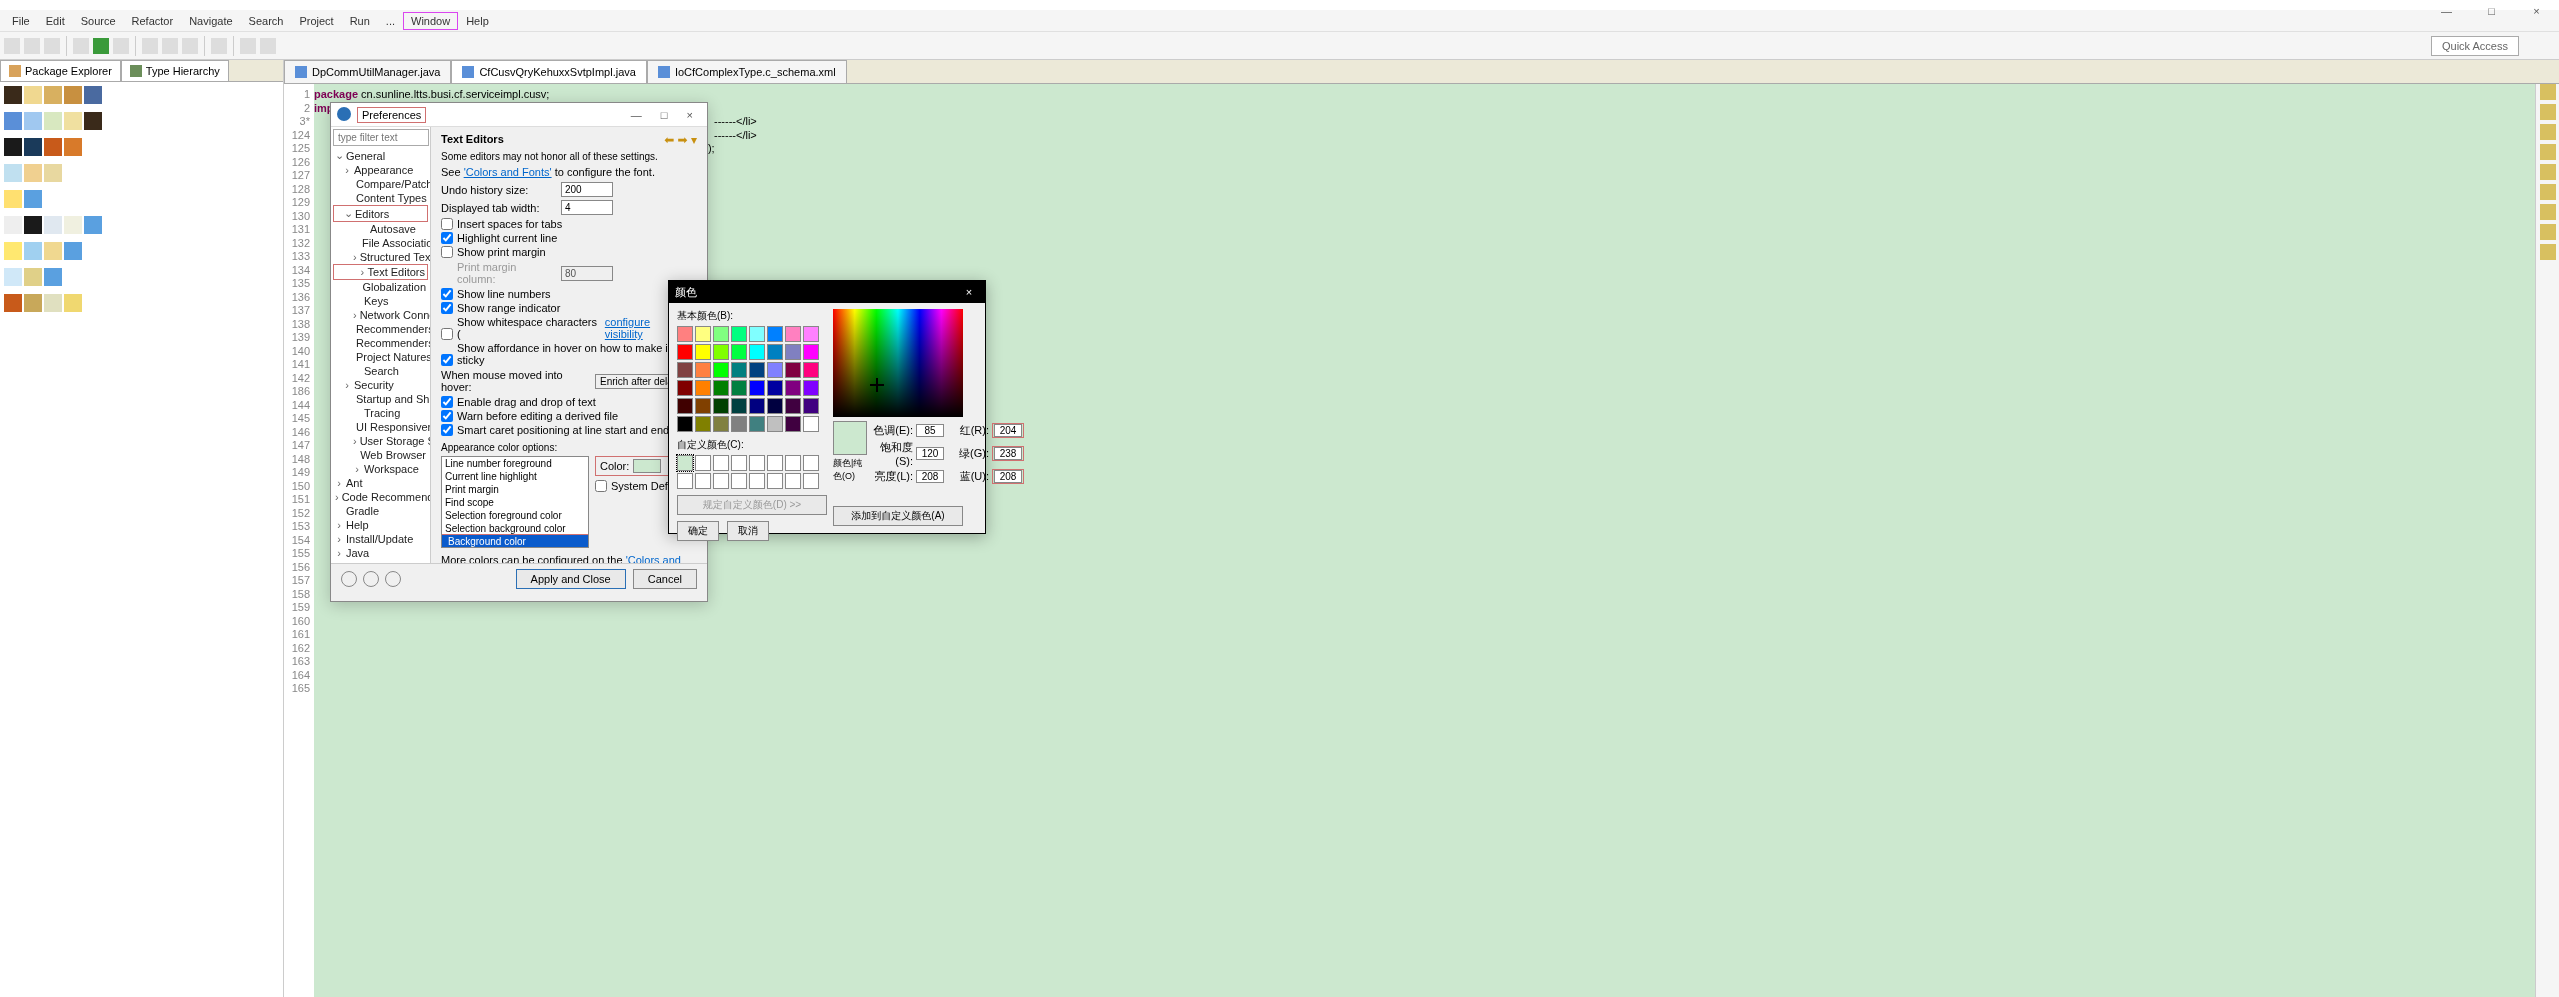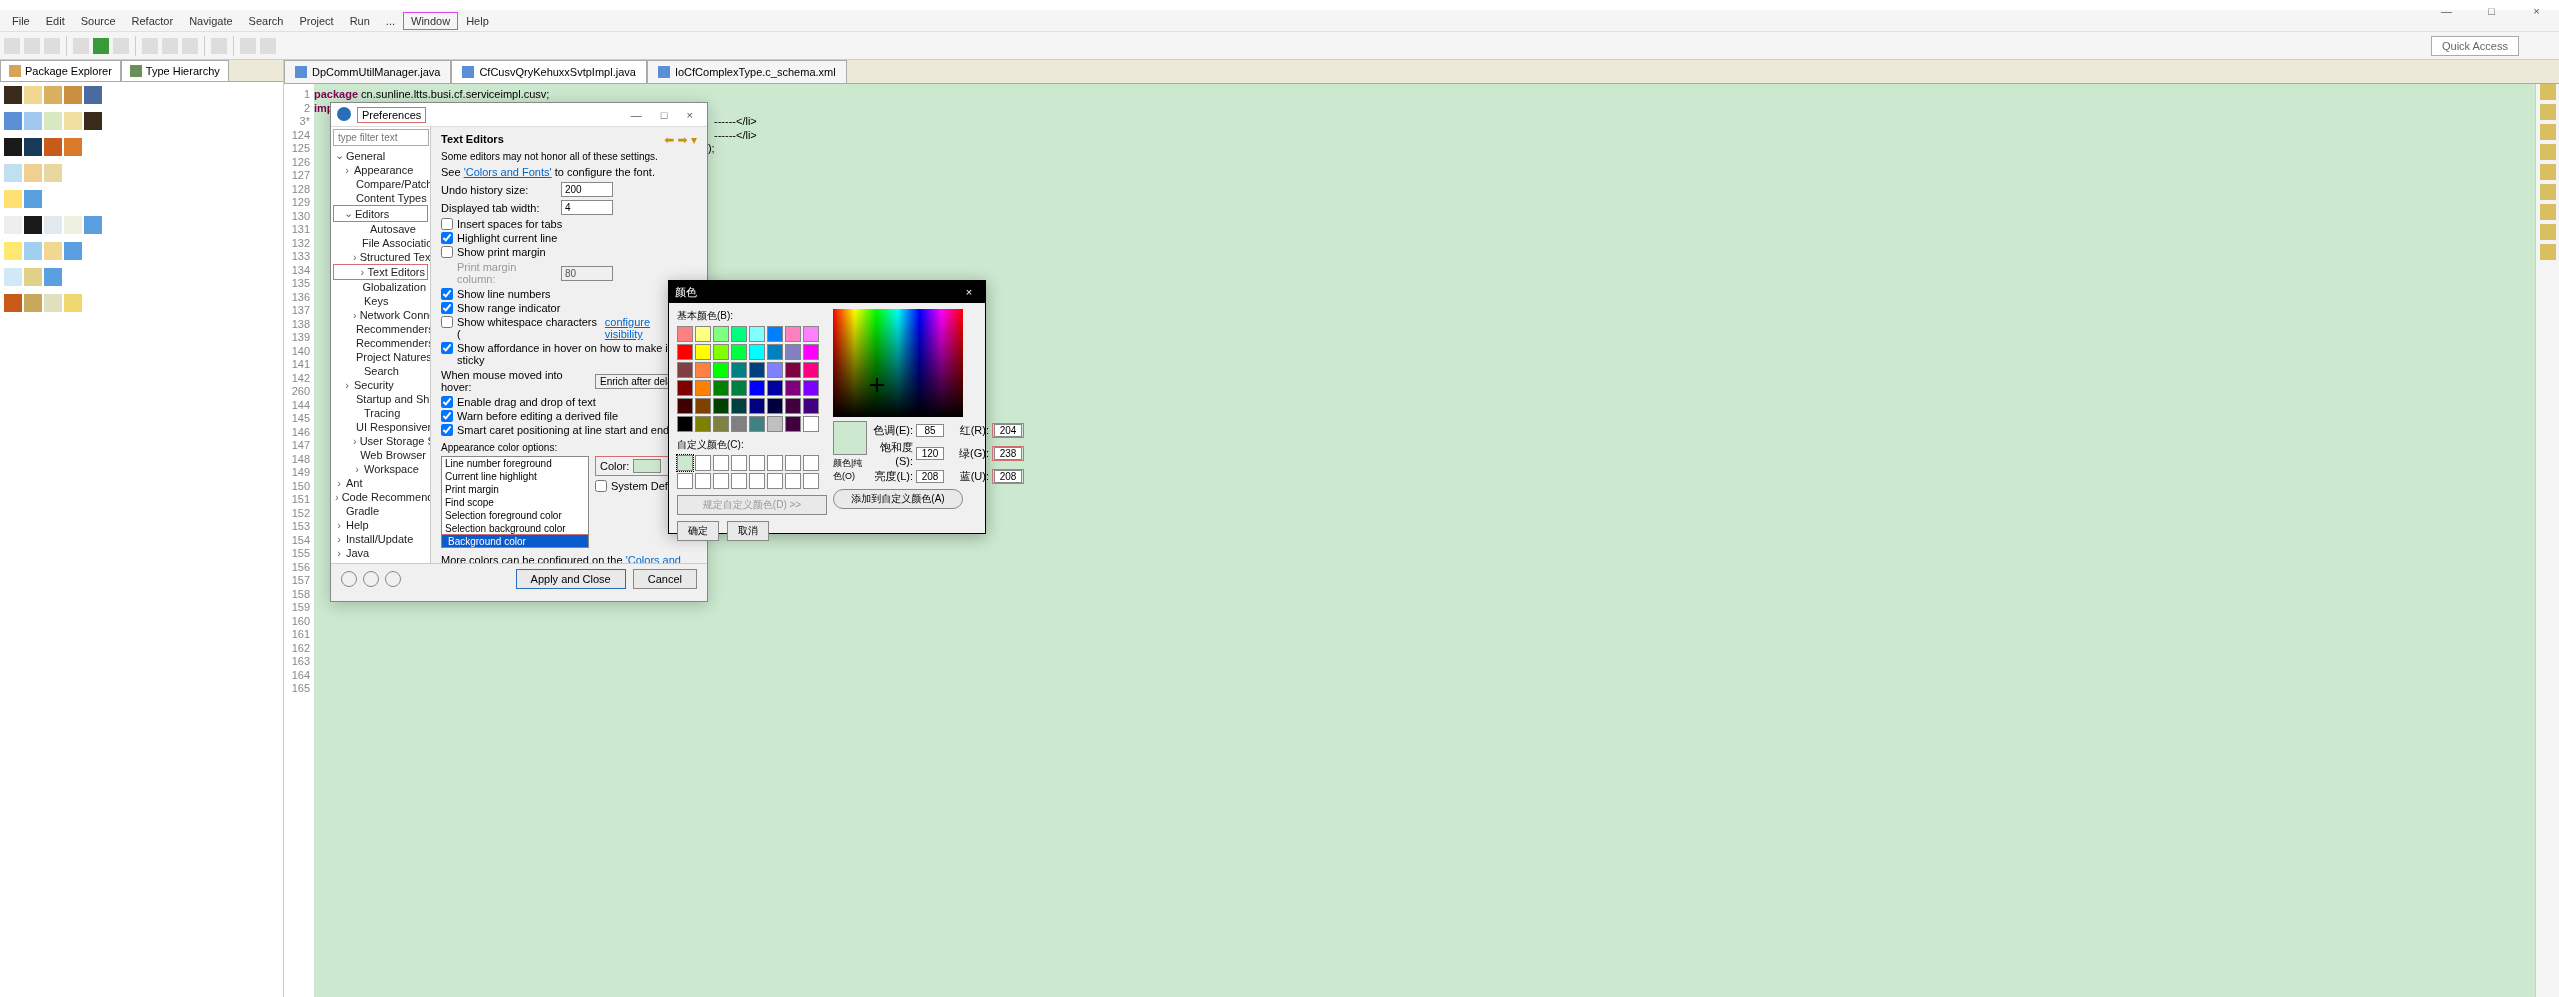--- a/index.html
+++ b/index.html
@@ -66,21 +66,21 @@
 .pref-right { flex:1; padding:6px 10px; overflow:hidden; }
 .pref-right h3 { font-size:11px; font-weight:bold; margin-bottom:6px; }
 .pref-nav { float:right; font-size:12px; color:#c89010; }
 .pref-right p { font-size:10px; margin:4px 0; }
 .pref-right a { color:#0066cc; text-decoration:underline; }
 .fld { display:flex; align-items:center; margin:3px 0; font-size:10px; gap:6px; }
 .fld label { width:114px; }
 .fld .disabled { color:#999; }
 .fld input[type=text]{ width:52px; border:1px solid #888; padding:1px 3px; font-size:10px; }
 .fld select{ width:110px; border:1px solid #888; font-size:10px; }
-.chk { display:flex; align-items:flex-start; gap:4px; margin:2px 0; font-size:10px; }
+.chk { display:flex; align-items:flex-end; gap:4px; margin:2px 0; font-size:10px; }
 .chk input { width:12px; height:12px; }
 .app-opts { margin-top:6px; }
 .opts-list { border:1px solid #888; background:#fff; height:92px; width:148px; overflow:hidden; float:left; }
 .opts-list div { padding:1px 3px; font-size:10px; white-space:nowrap; }
 .opts-list div.sel { background:#0a5bcc; color:#fff; }
 .color-side { float:left; margin-left:6px; }
 .color-side .cl { display:flex; align-items:center; gap:4px; font-size:10px; border:1px solid #d07070; padding:2px 4px; }
 .color-side .swatch { width:28px; height:14px; background:#cce8cf; border:1px solid #888; }
 .more { clear:both; padding-top:6px; font-size:10px; }
 .pref-foot { height:30px; border-top:1px solid #ccc; display:flex; align-items:center; padding:0 10px; gap:6px; }
@@ -108,21 +108,21 @@
 .spectrum .sp { width:130px; height:108px; background:linear-gradient(to bottom, rgba(0,0,0,0) 0%, #000 100%), linear-gradient(to right,#f00,#ff0,#0f0,#0ff,#00f,#f0f,#f00); position:relative; }
 .spectrum .cross { position:absolute; left:40px; top:72px; width:8px; height:8px; }
 .spectrum .cross:before,.spectrum .cross:after{content:"";position:absolute;background:#000;}
 .spectrum .cross:before{left:3px;top:-3px;width:2px;height:14px;}
 .spectrum .cross:after{top:3px;left:-3px;height:2px;width:14px;}
 .hsv { margin-top:4px; font-size:10px; }
 .hsv .r { display:flex; align-items:center; gap:3px; margin:2px 0; }
 .hsv .r label { width:42px; text-align:right; }
 .hsv input { width:28px; border:1px solid #888; font-size:10px; padding:0 2px; text-align:center; }
 .hsv .r .boxed { border:1px solid #d07070; padding:0 1px; }
-.hsv .addbtn { width:100%; margin-top:3px;border-radius:10px; }
+.hsv .addbtn { width:100%; margin-top:20px; }
 .prev { width:34px; height:34px; background:#cce8cf; border:1px solid #888; display:inline-block; }
 </style>
 </head>
 <body>
 
 <div class="winbar">
   <div class="wincontrols">
     <span>—</span>
     <span>□</span>
     <span>×</span>
@@ -265,21 +265,21 @@
         <div>133</div>
         <div>134</div>
         <div>135</div>
         <div>136</div>
         <div>137</div>
         <div>138</div>
         <div>139</div>
         <div>140</div>
         <div>141</div>
         <div>142</div>
-        <div>260</div>
+        <div>186</div>
         <div>144</div>
         <div>145</div>
         <div>146</div>
         <div>147</div>
         <div>148</div>
         <div>149</div>
         <div>150</div>
         <div>151</div>
         <div>152</div>
         <div>153</div>

